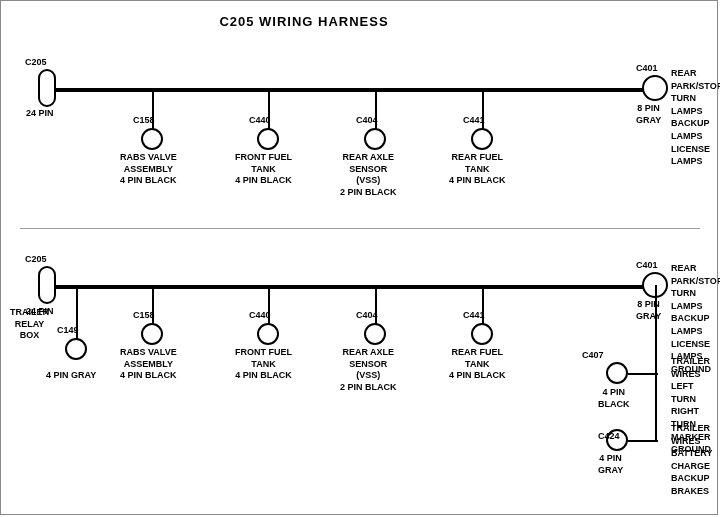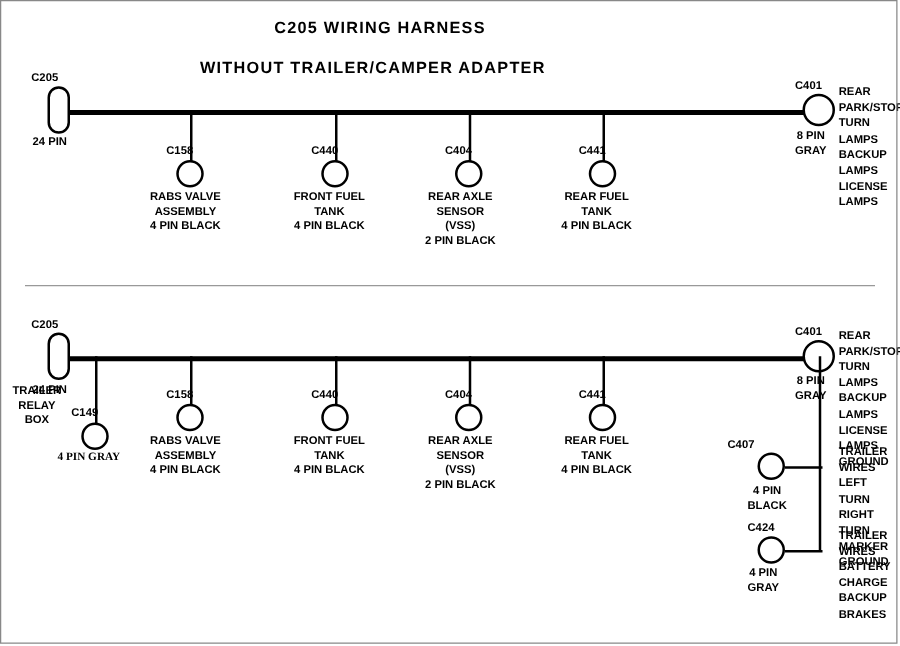--- a/index.html
+++ b/index.html
@@ -94,21 +94,20 @@
       height: 1px;
     }
   </style>
 </head>
 <body>
 
 <div class="diagram-container">
 
   <div class="page-title" style="position:absolute;top:6px;left:0;right:0;">C205 WIRING HARNESS</div>
 
-  <div class="section-label" style="top:46px;left:160px;">WITHOUT  TRAILER/CAMPER  ADAPTER</div>
 
   <div class="hline" style="top:88px;left:47px;width:608px;"></div>
 
   <div class="connector-rect" style="top:69px;left:38px;"></div>
   <div class="label-block" style="top:57px;left:25px;">C205</div>
   <div class="label-block" style="top:108px;left:26px;">24 PIN</div>
 
   <div class="connector-lg" style="top:75px;left:642px;"></div>
   <div class="label-block" style="top:63px;left:636px;">C401</div>
   <div class="label-block right-align" style="top:67px;left:671px;line-height:1.4;">REAR PARK/STOP<br>TURN LAMPS<br>BACKUP LAMPS<br>LICENSE LAMPS</div>
@@ -139,39 +138,39 @@
 
   <div class="hline" style="top:285px;left:47px;width:608px;"></div>
 
   <div class="connector-rect" style="top:266px;left:38px;"></div>
   <div class="label-block" style="top:254px;left:25px;">C205</div>
   <div class="label-block" style="top:306px;left:26px;">24 PIN</div>
 
   <div class="dropline" style="top:285px;left:76px;height:55px;"></div>
   <div class="connector" style="top:338px;left:65px;"></div>
   <div class="label-block" style="top:325px;left:57px;">C149</div>
-  <div class="label-block" style="top:360px;left:46px;font-family:Liberation Serif, serif;">4 PIN GRAY</div>
+  <div class="label-block" style="top:370px;left:46px;">4 PIN GRAY</div>
   <div class="label-block" style="top:307px;left:10px;">TRAILER<br>RELAY<br>BOX</div>
 
   <div class="connector-lg" style="top:272px;left:642px;"></div>
   <div class="label-block" style="top:260px;left:636px;">C401</div>
   <div class="label-block right-align" style="top:262px;left:671px;line-height:1.4;">REAR PARK/STOP<br>TURN LAMPS<br>BACKUP LAMPS<br>LICENSE LAMPS<br>GROUND</div>
   <div class="label-block" style="top:299px;left:636px;">8 PIN<br>GRAY</div>
 
   <div class="vline" style="top:285px;left:655px;height:155px;"></div>
 
   <div class="hline" style="top:373px;left:628px;width:30px;height:2px;background:#000;"></div>
   <div class="connector" style="top:362px;left:606px;"></div>
   <div class="label-block" style="top:350px;left:582px;">C407</div>
   <div class="label-block" style="top:387px;left:598px;">4 PIN<br>BLACK</div>
   <div class="label-block right-align" style="top:355px;left:671px;line-height:1.4;">TRAILER WIRES<br>LEFT TURN<br>RIGHT TURN<br>MARKER<br>GROUND</div>
 
   <div class="hline" style="top:440px;left:628px;width:30px;height:2px;background:#000;"></div>
   <div class="connector" style="top:429px;left:606px;"></div>
-  <div class="label-block" style="top:417px;left:598px;">C424</div>
+  <div class="label-block" style="top:431px;left:598px;">C424</div>
   <div class="label-block" style="top:453px;left:598px;">4 PIN<br>GRAY</div>
   <div class="label-block right-align" style="top:422px;left:671px;line-height:1.4;">TRAILER WIRES<br>BATTERY CHARGE<br>BACKUP<br>BRAKES</div>
 
   <div class="dropline" style="top:285px;left:152px;height:40px;"></div>
   <div class="connector" style="top:323px;left:141px;"></div>
   <div class="label-block" style="top:310px;left:133px;">C158</div>
   <div class="label-block" style="top:347px;left:120px;">RABS VALVE<br>ASSEMBLY<br>4 PIN BLACK</div>
 
   <div class="dropline" style="top:285px;left:268px;height:40px;"></div>
   <div class="connector" style="top:323px;left:257px;"></div>

